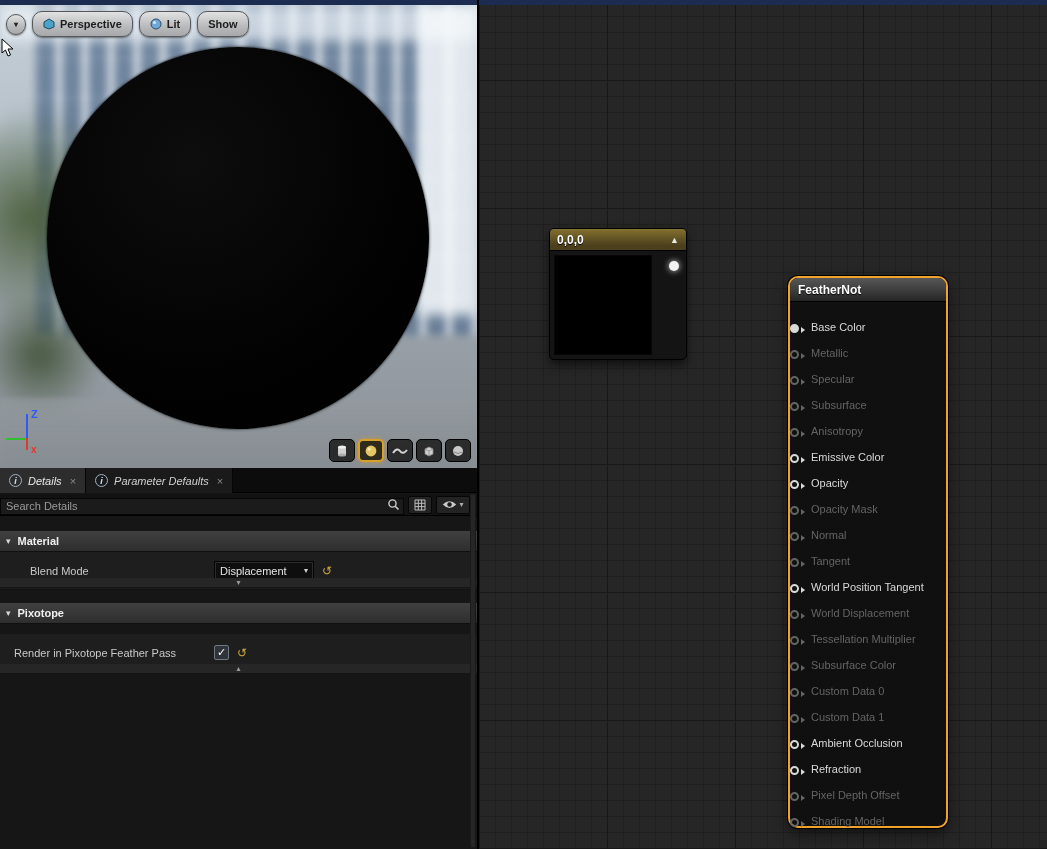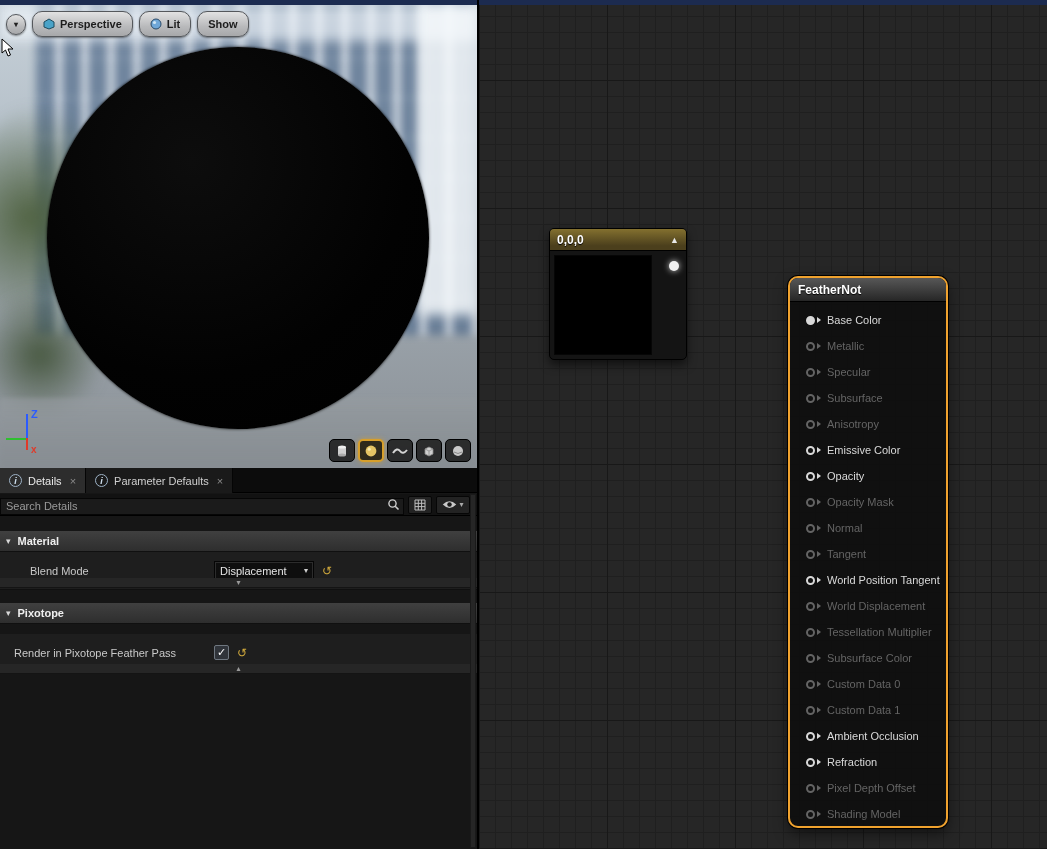--- a/index.html
+++ b/index.html
@@ -56,21 +56,21 @@
   .cursor { position:absolute; left:1px; top:33px; }
 
   
   .details { position:absolute; left:0; top:463px; width:477px; height:381px; background:#161616; }
   .tabbar { position:absolute; left:0; top:0; width:477px; height:25px; background:#0c0c0c; border-bottom:1px solid #000; display:flex; }
   .tab { height:25px; display:flex; align-items:center; gap:6px; padding:0 9px; font-size:11px; color:#cfcfcf;
     background:#1a1a1a; border-right:1px solid #050505; }
   .tab.active { background:#2d2d2d; color:#e9e9e9; }
   .tab-ico { width:13px; height:13px; min-width:13px; border-radius:50%; border:1px solid #9db2c6; color:#cfe0ef;
     font-size:9px; font-style:italic; font-weight:bold; display:flex; align-items:center; justify-content:center; }
-  .tab-label { max-width:108px; white-space:nowrap; overflow:hidden; }
+  .tab-label { max-width:108px; white-space:nowrap; overflow:hidden;font-style:italic; }
   .tab-close { color:#8a8a8a; font-size:11px; margin-left:2px; }
 
   .searchrow { position:absolute; left:0; top:26px; width:477px; height:22px; background:#121212; border-bottom:1px solid #000; display:flex; align-items:center; }
   .search-box { position:relative; margin-left:0; width:404px; height:17px; }
   .search-box input { width:100%; height:100%; background:#1b1b1b; border:1px solid #060606; color:#cfcfcf;
     font-size:11px; padding:0 20px 0 5px; font-family:"Liberation Sans", sans-serif; outline:none; }
   .search-box input::placeholder { color:#9a9a9a; }
   .search-ico { position:absolute; right:4px; top:2px; }
   .tool-btn { width:24px; height:18px; margin-left:4px; background:#232323; border:1px solid #060606; border-radius:2px;
     display:flex; align-items:center; justify-content:center; gap:2px; }
@@ -115,21 +115,21 @@
   .out-pin { position:absolute; left:119px; top:32px; width:10px; height:10px; border-radius:50%; background:#f2f2f2;
     box-shadow:0 0 6px rgba(255,255,255,.8); }
 
   .outnode { position:absolute; left:309px; top:271px; width:160px; height:552px;
     background:rgba(15,15,15,.94); border:2px solid #f0a22e; border-radius:10px;
     box-shadow:0 0 0 1px #000, 0 6px 14px rgba(0,0,0,.5); }
   .outnode-header { height:24px; border-radius:8px 8px 0 0; background:linear-gradient(180deg,#575757,#262626);
     display:flex; align-items:center; padding:0 8px; border-bottom:1px solid #000; }
   .outnode-title { color:#fff; font-size:12px; font-weight:bold; text-shadow:0 1px 1px #000; }
   .pins { padding-top:5px; }
-  .pin { height:26px; display:flex; align-items:center; padding-left:16px; color:#d9d9d9; }
+  .pin { height:26px; display:flex; align-items:flex-end; padding-left:0; color:#d9d9d9; }
   .pin.disabled { color:#646464; }
   .pin .dot { width:9px; height:9px; min-width:9px; border:2px solid currentColor; border-radius:50%; }
   .pin.connected .dot { background:currentColor; }
   .pin .wedge { width:0; height:0; border-top:3px solid transparent; border-bottom:3px solid transparent; border-left:4px solid currentColor; margin-left:2px; }
   .pin .lbl { font-size:11px; margin-left:6px; white-space:nowrap; }
 </style>
 </head>
 <body>
 
 <div class="stage">

